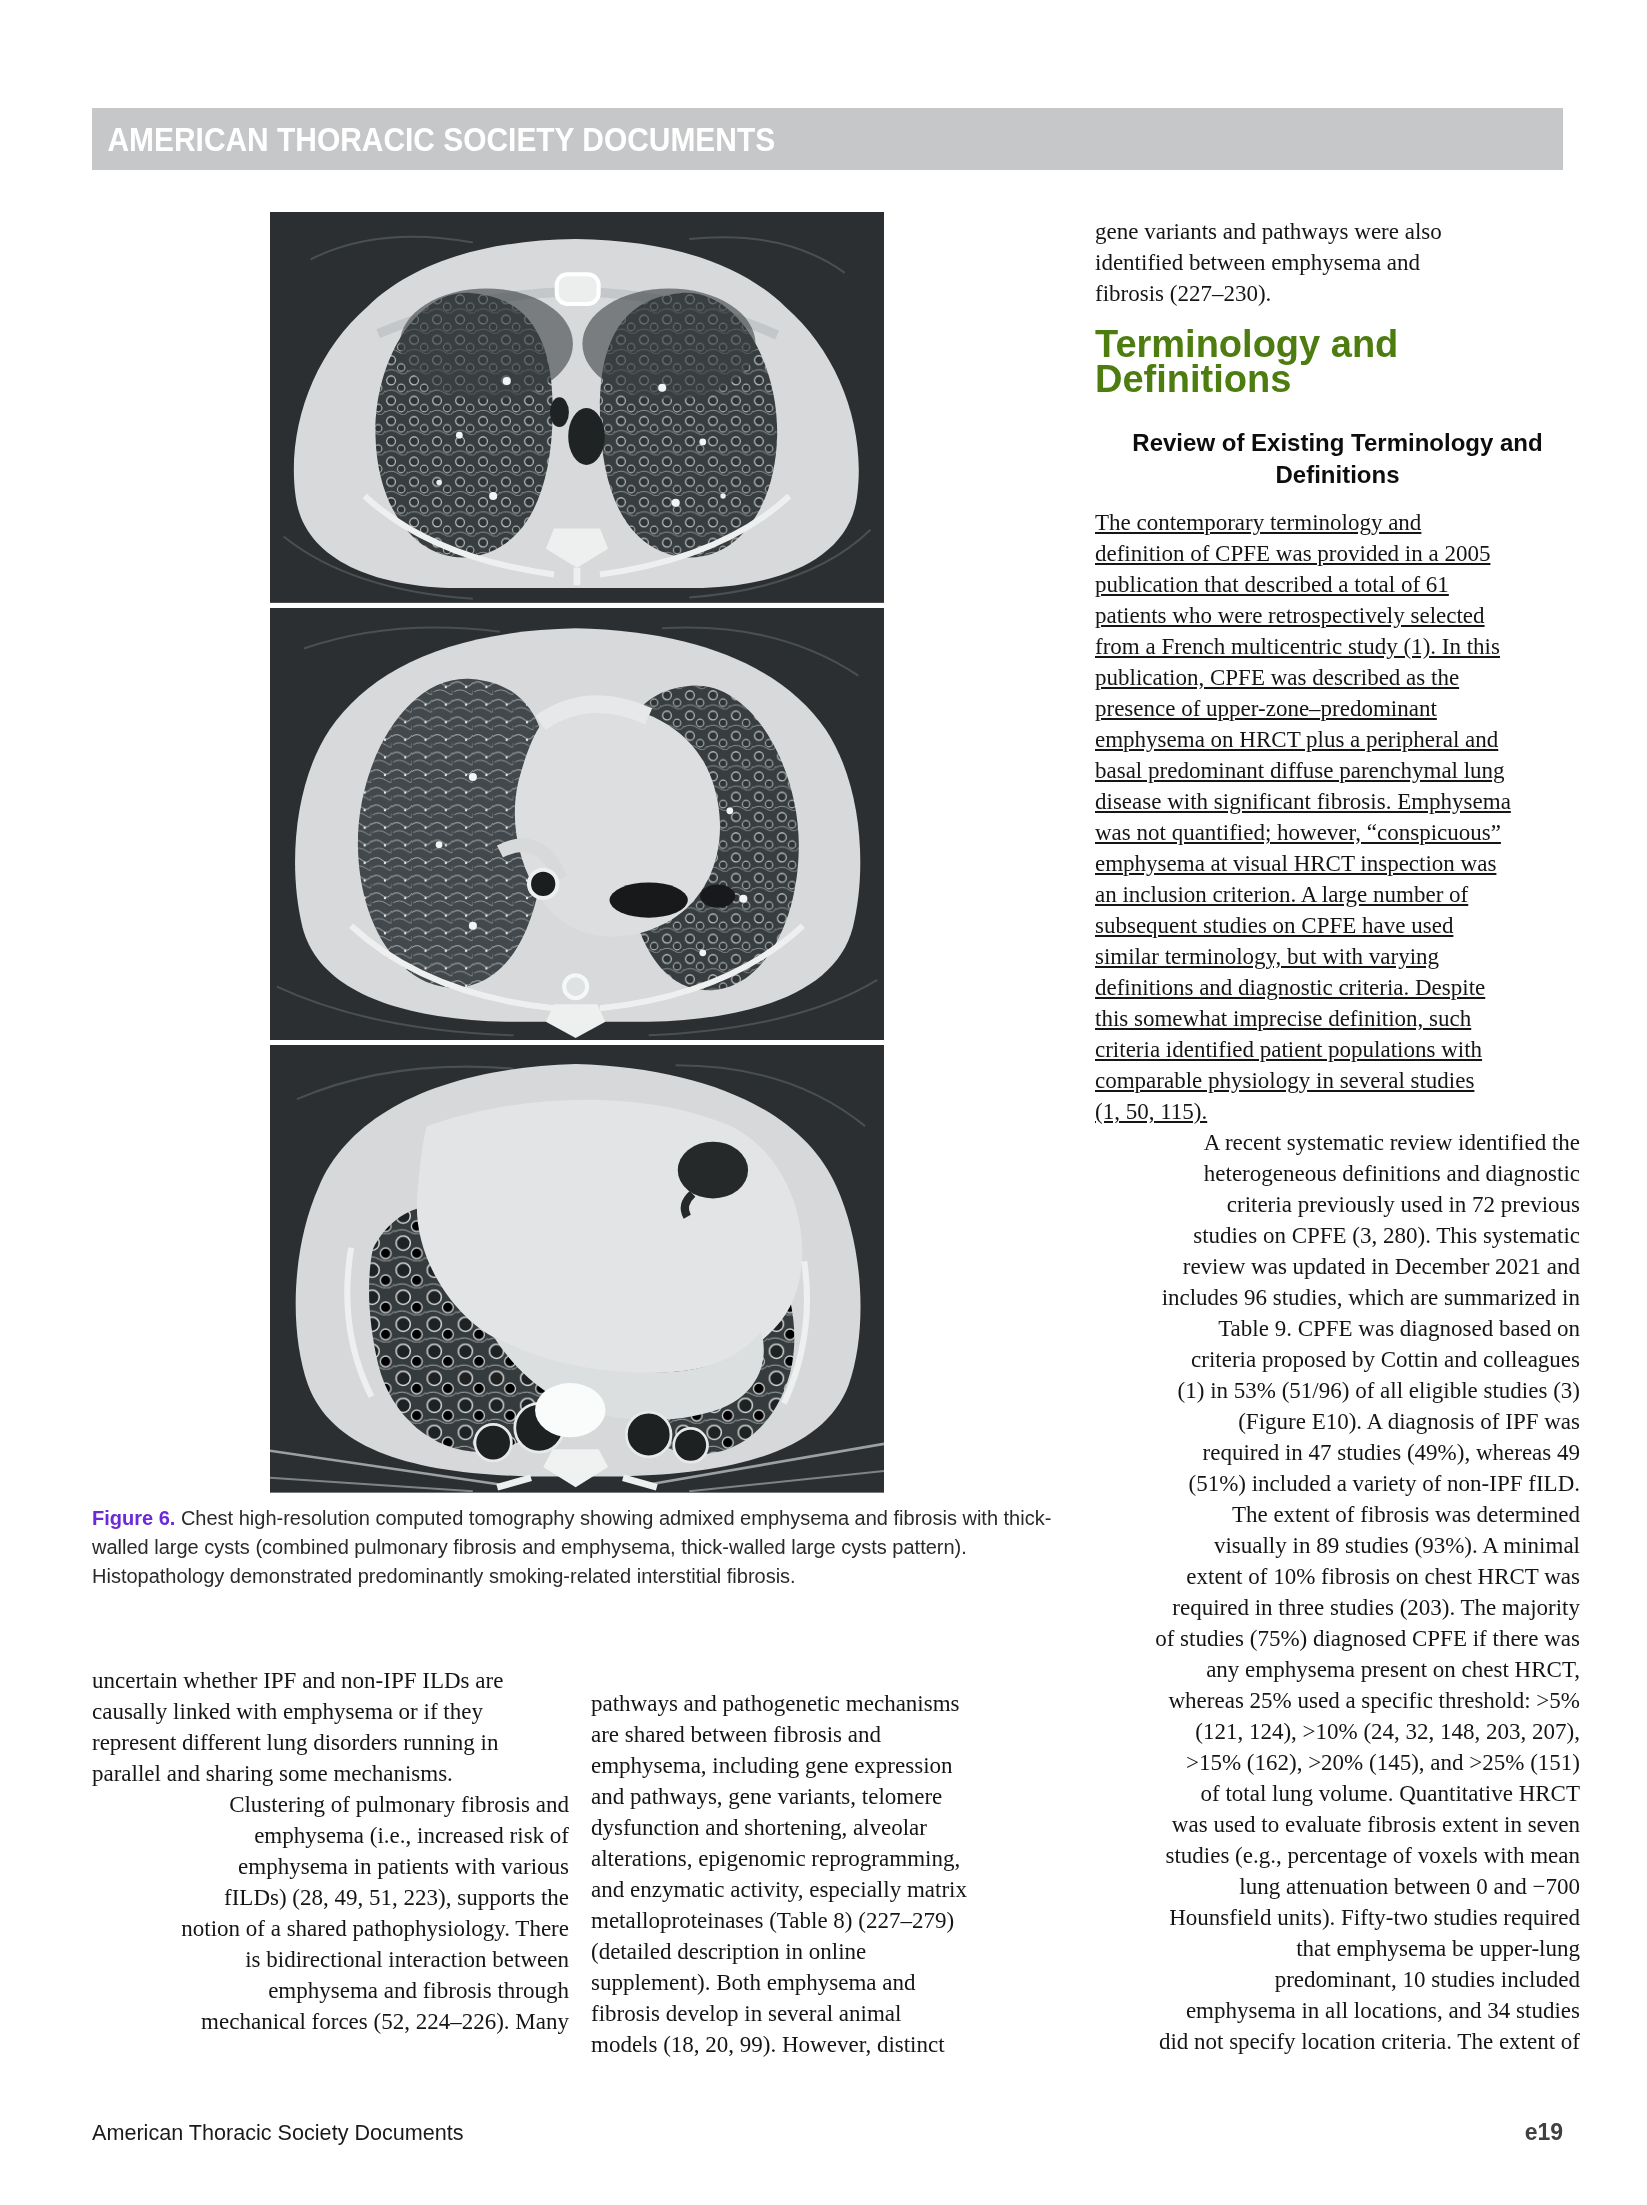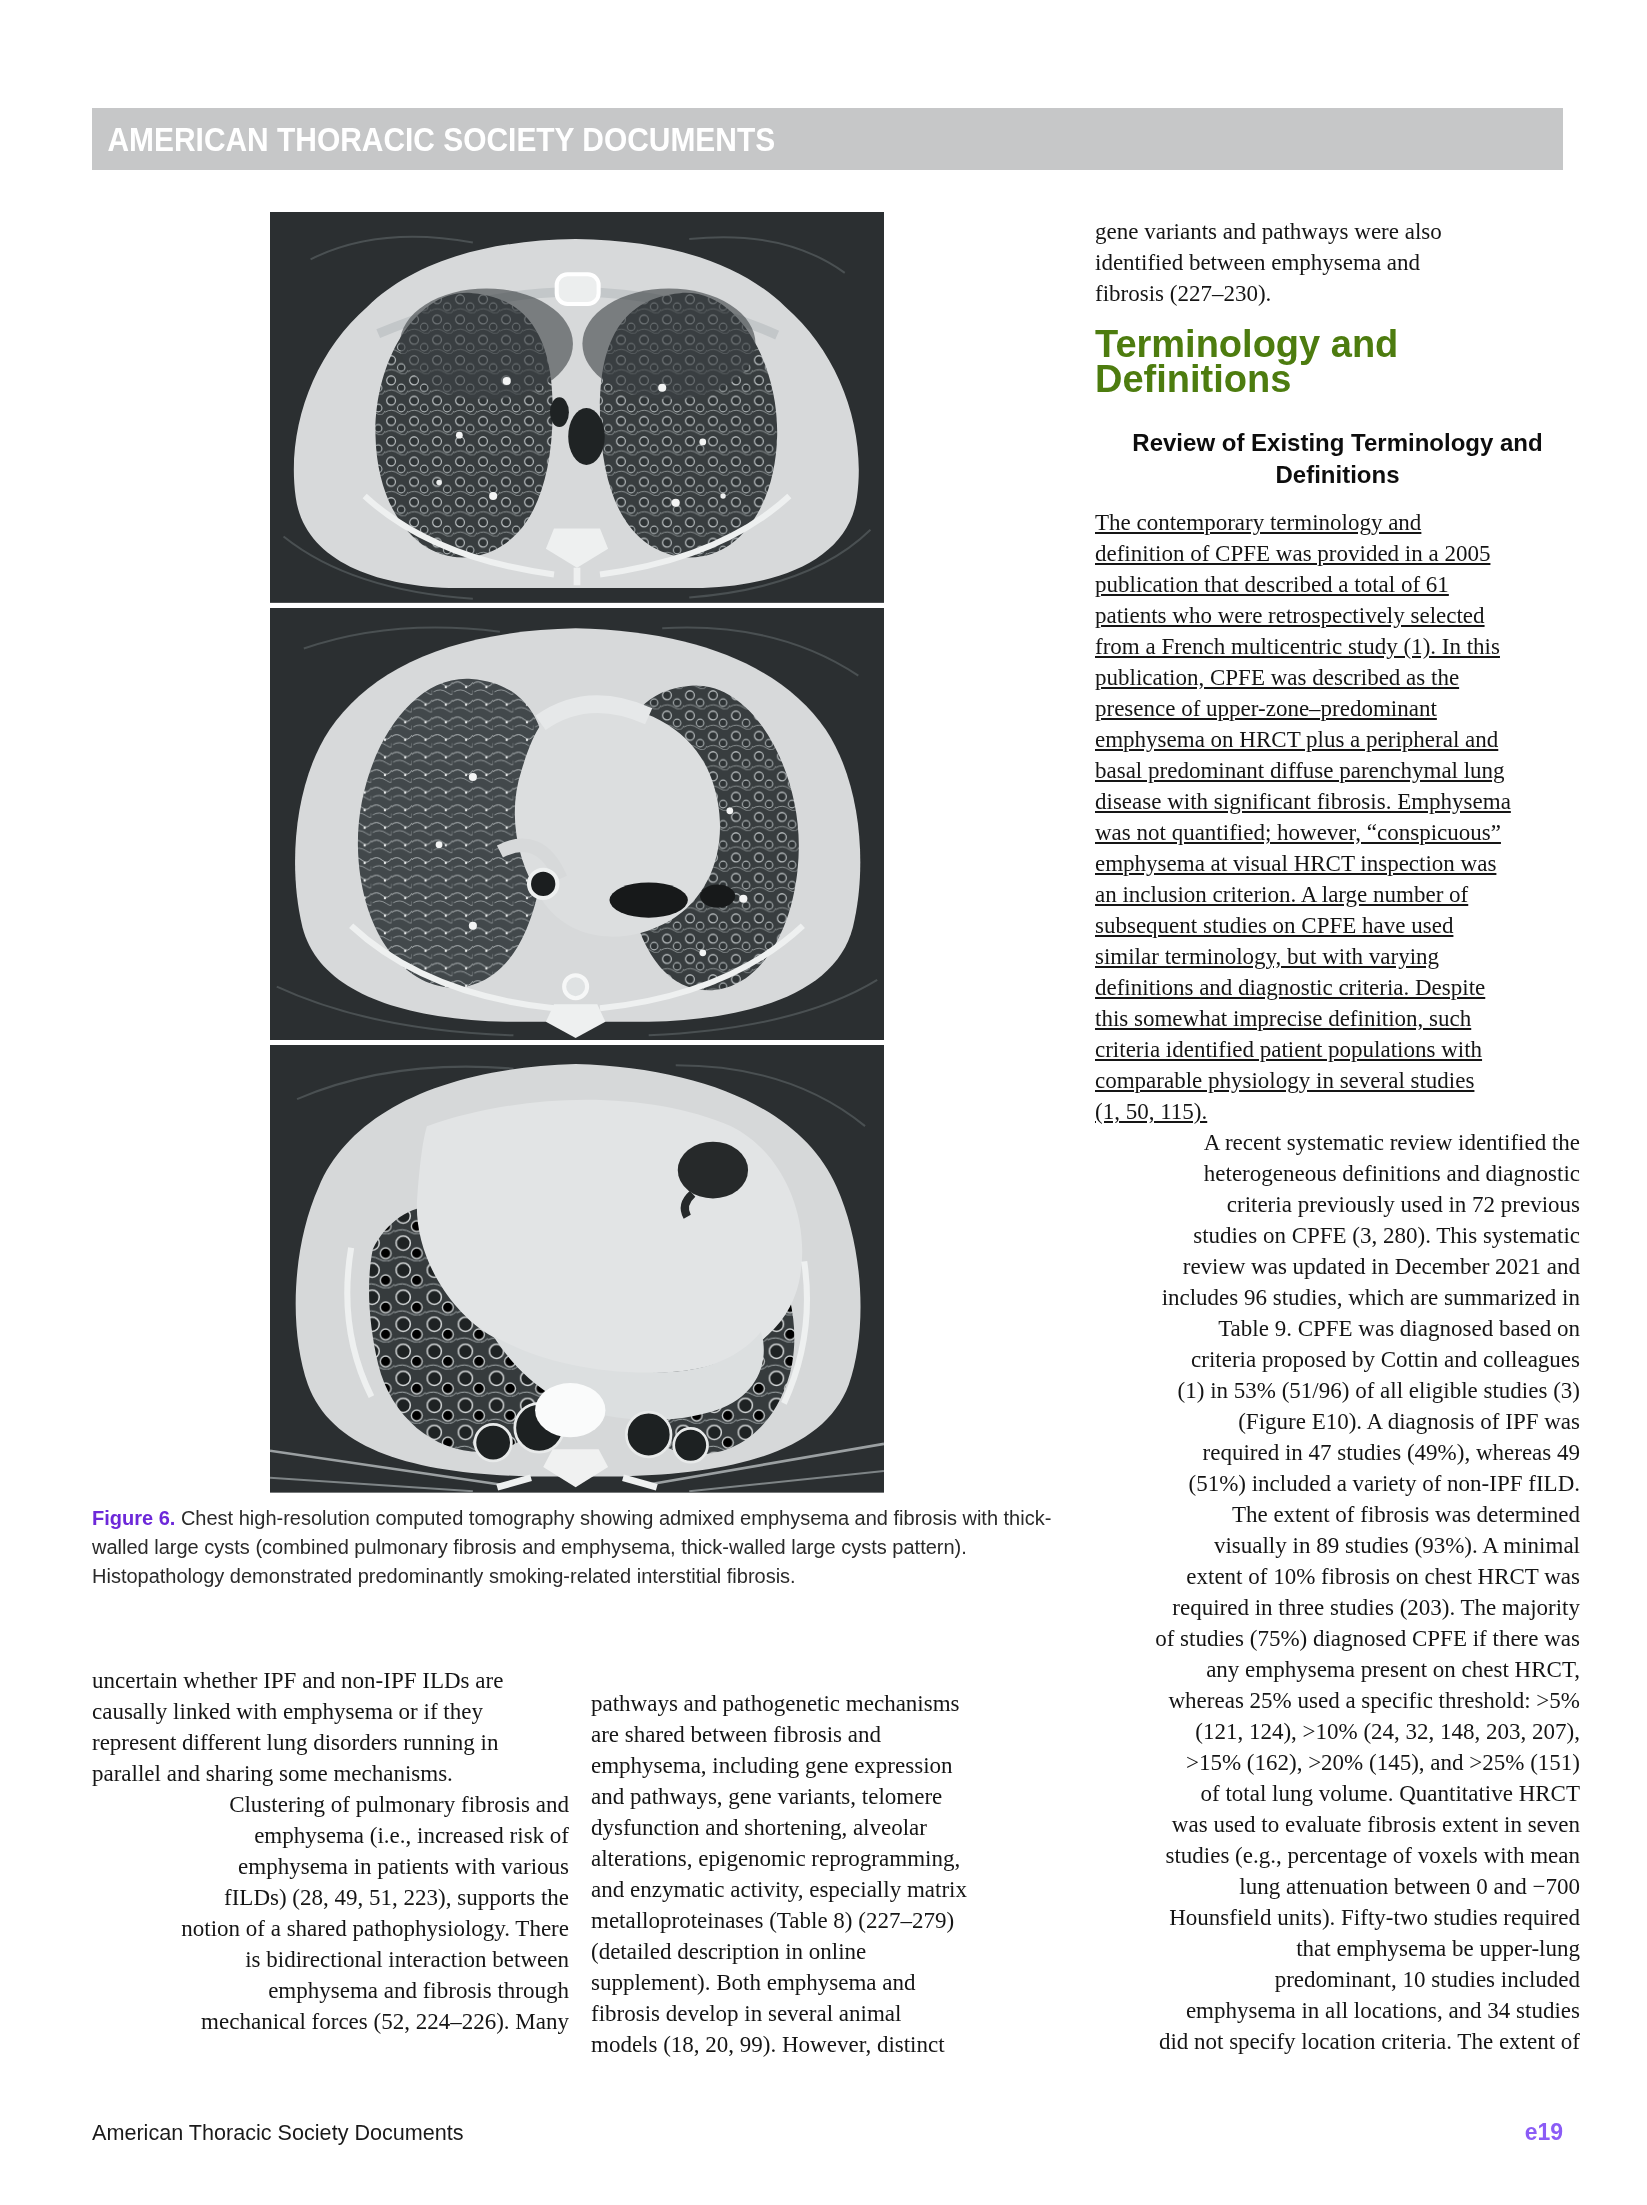--- a/index.html
+++ b/index.html
@@ -33,21 +33,21 @@
      line-height:35px;margin-top:18px;color:#4d7c0f;}
   #col-right .subheading{font-family:"Liberation Sans", sans-serif;font-weight:bold;font-size:24px;
      line-height:32px;margin-top:30px;color:#0d0d0d;white-space:pre-line;text-align:center;}
   #col-right .body-start{margin-top:16px;text-decoration:underline;}
 
   
   #footer{position:absolute;left:92px;top:2119px;width:1471px;display:flex;
      justify-content:space-between;align-items:baseline;
      font-family:"Liberation Sans", sans-serif;}
   #footer .fl{font-size:21.6px;color:#1a1a1a;}
-  #footer .fr{font-size:23px;font-weight:bold;color:#8b5cf6;}
+  #footer .fr{font-size:23px;font-weight:bold;color:#404040;}
 </style>
 </head>
 <body>
 
 <div id="page">
 
   <div id="banner">
     <span class="txt">AMERICAN THORACIC SOCIETY DOCUMENTS</span>
   </div>
 

